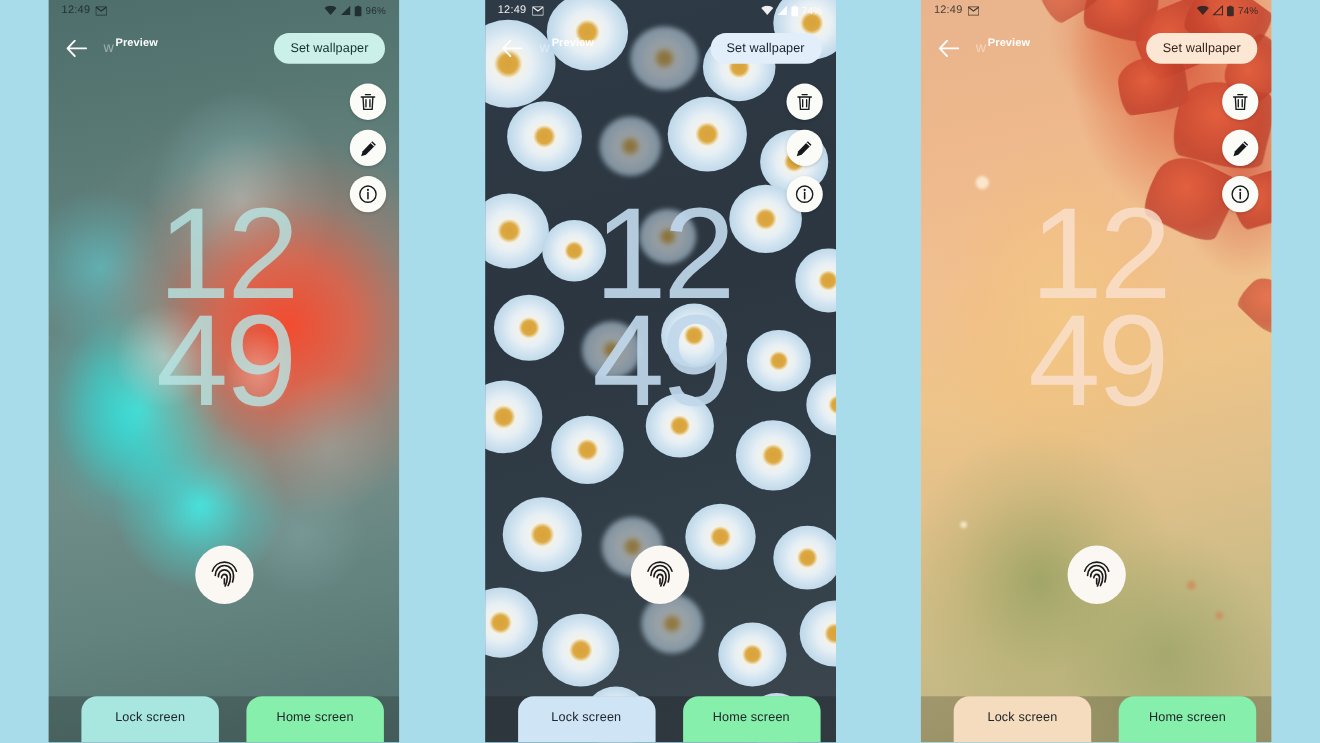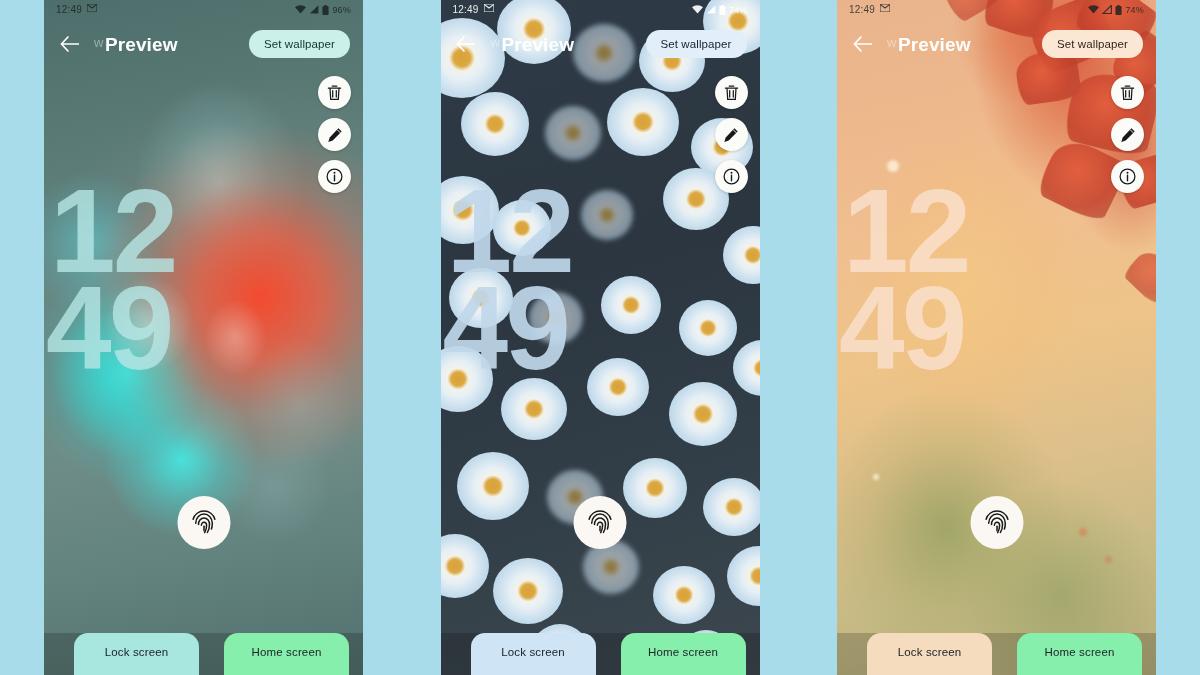--- a/index.html
+++ b/index.html
@@ -112,21 +112,21 @@
     left: 0; right: 0; top: 0;
     height: 19px;
     display: flex;
     align-items: center;
     justify-content: space-between;
     padding: 0 12px;
     font-size: 10px;
     letter-spacing: 0.2px;
     z-index: 6;
   }
-  .sb-left { display: flex; align-items: flex-start; gap: 5px; }
+  .sb-left { display: flex; align-items: center; gap: 5px; }
   .sb-right { display: flex; align-items: center; gap: 3px; }
   .sb-time { font-size: 10px; font-weight: 500; }
   .sb-pct { font-size: 9px; font-weight: 500; }
   .sb-ico { display: block; }
 
   
   .sb-dark { color: rgba(22,30,34,0.80); }
   .sb-light { color: rgba(255,255,255,0.92); }
   .sb-dark .sb-ico { fill: rgba(22,30,34,0.80); }
   .sb-light .sb-ico { fill: rgba(255,255,255,0.92); }
@@ -151,21 +151,21 @@
   .title-wrap {
     position: relative;
     flex: 1 1 auto;
     height: 22px;
     margin-left: 13px;
     overflow: hidden;
   }
   .title-main {
     position: absolute;
     left: 11px; top: 1px;
-    font-size: 19px;
+    font-size: 10px;
     font-weight: 700;
     color: #ffffff;
     letter-spacing: 0.1px;
     white-space: nowrap;
   }
   .title-ghost {
     position: absolute;
     left: 0; top: 2px;
     font-size: 13px;
     font-weight: 400;
@@ -207,23 +207,23 @@
     box-shadow: 0 1px 3px rgba(0,0,0,0.18);
   }
   .act-btn svg { display: block; }
 
   
   .clock {
     position: absolute;
     left: 0; right: 0;
     top: 183px;
     z-index: 4;
-    text-align: left;
+    text-align: center;
     pointer-events: none;
-    font-weight: 700;
+    font-weight: 400;
     line-height: 0.82;
     letter-spacing: -3px;
   }
   .clock div { font-size: 118px; }
   .clock .cl-hh { padding-left: 6px; }
   .clock .cl-mm { padding-left: 2px; }
 
   
   .fp {
     position: absolute;

